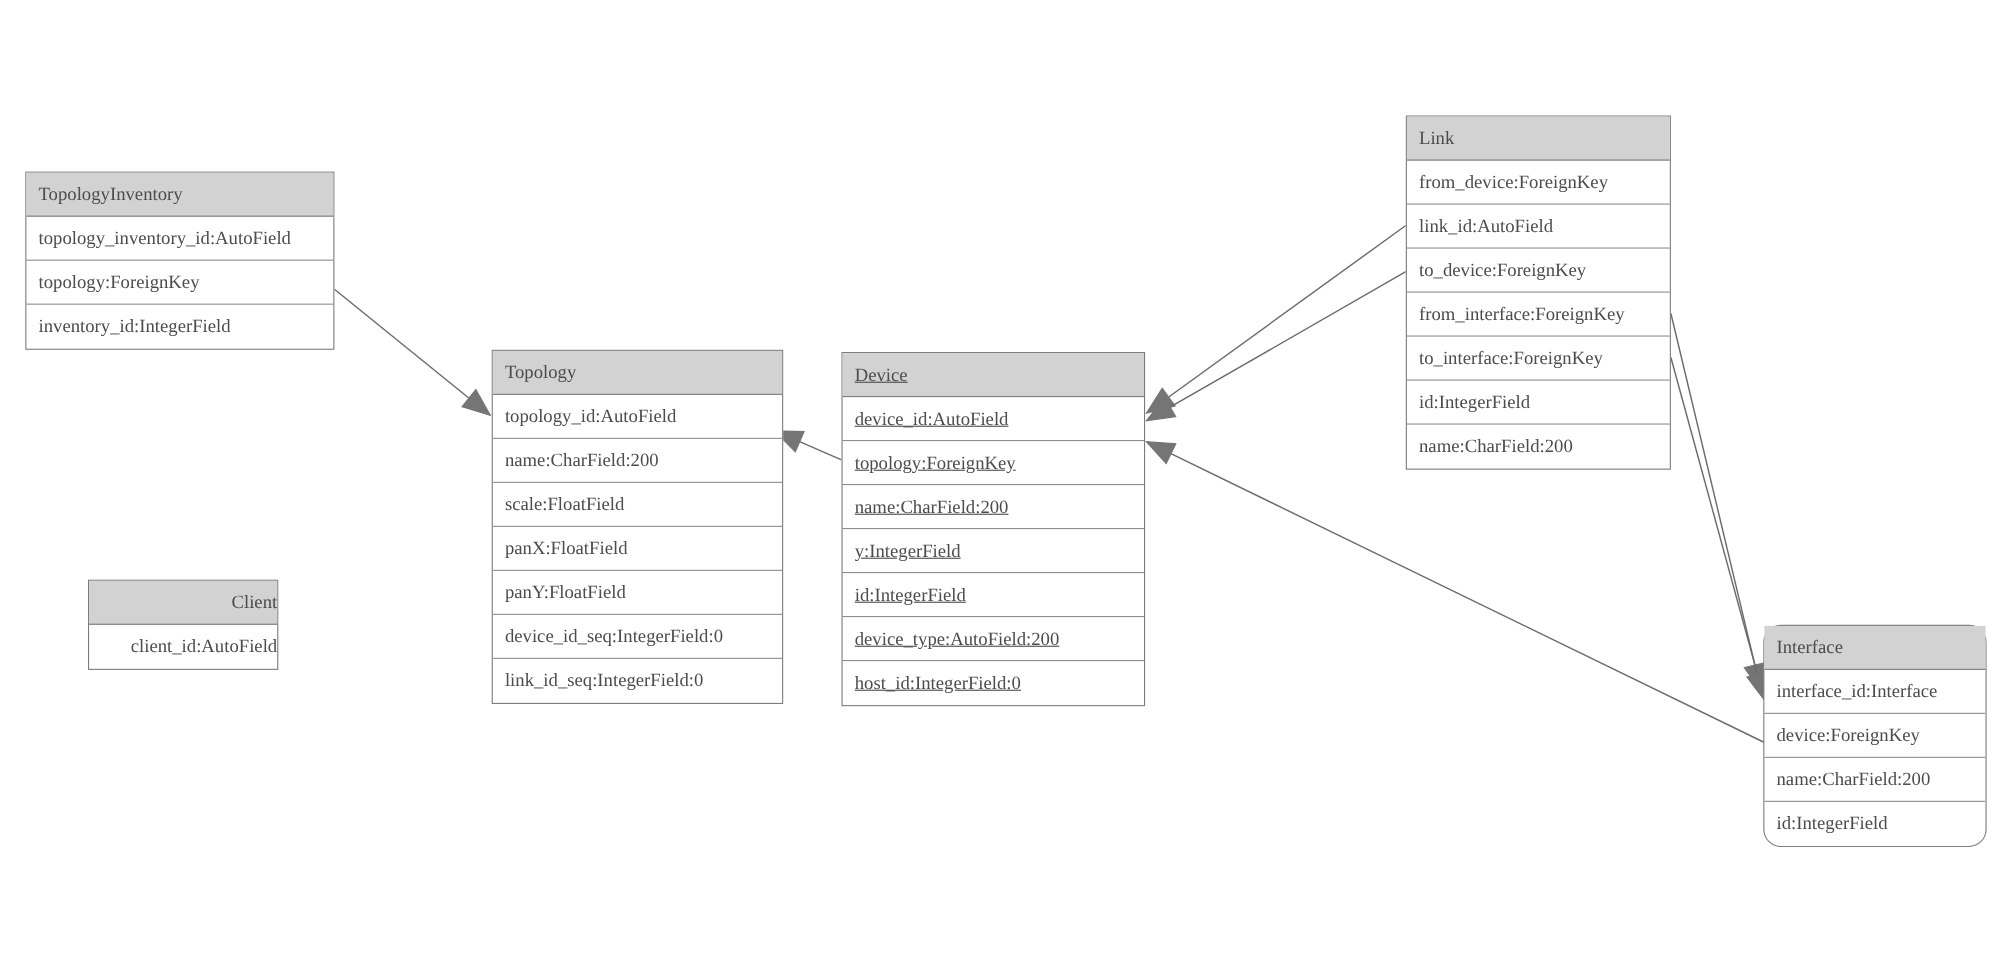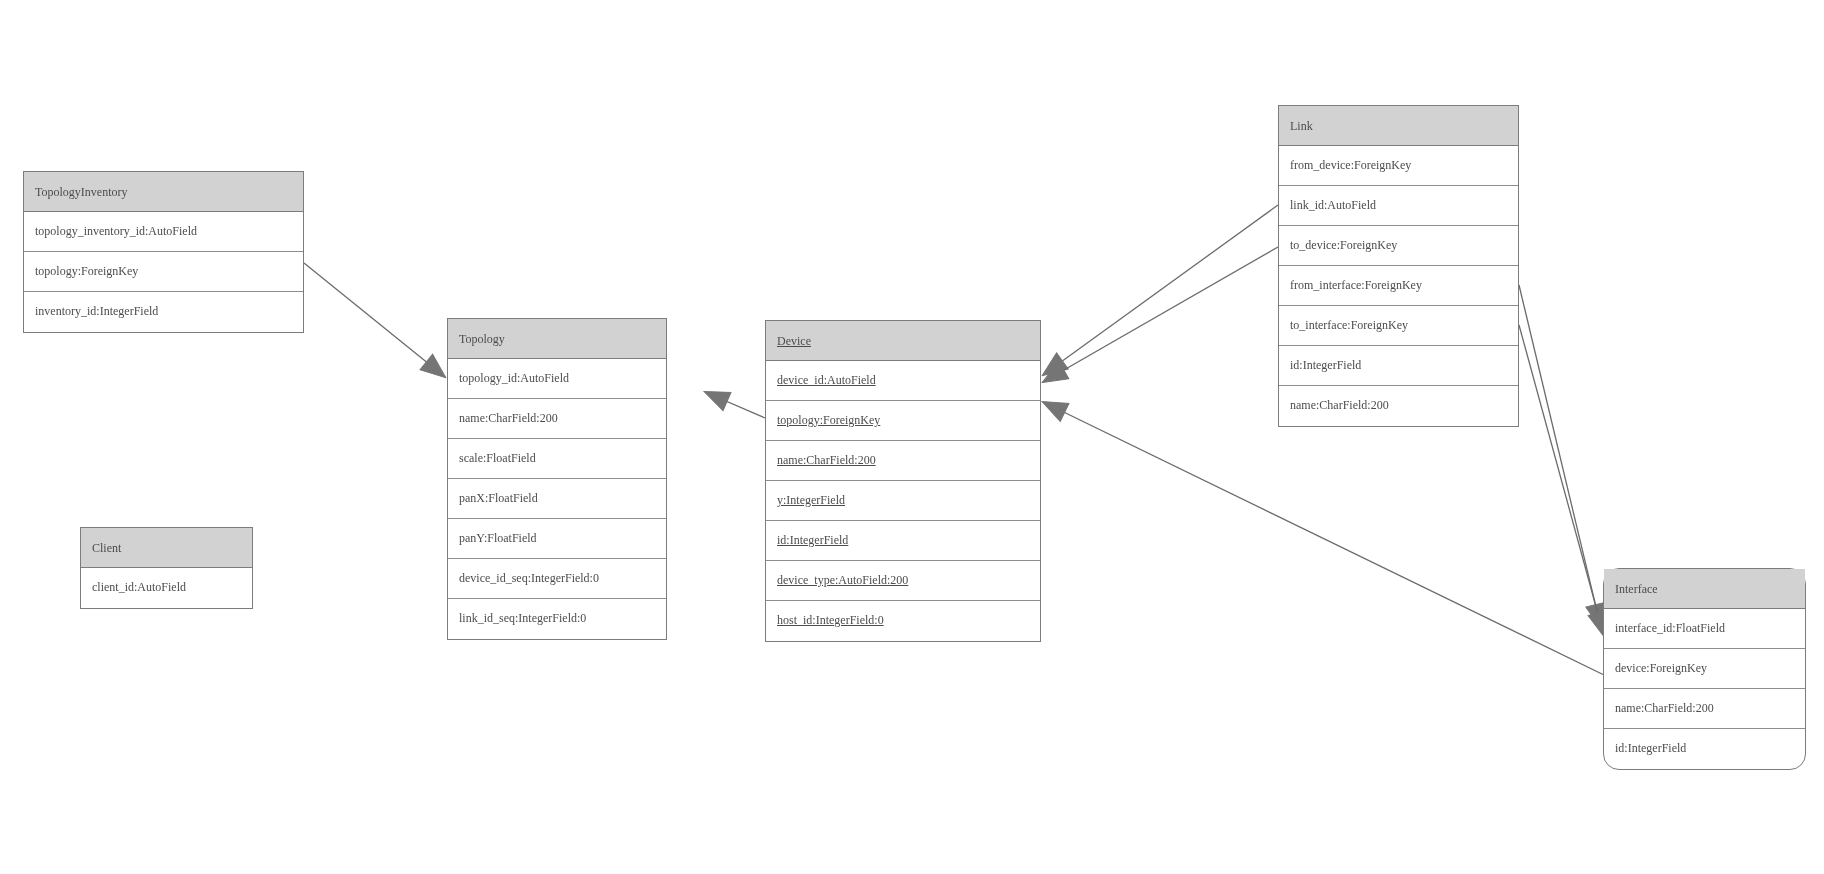--- a/index.html
+++ b/index.html
@@ -23,21 +23,21 @@
     height: 874px;
     z-index: 0;
   }
   .entity {
     position: absolute;
     z-index: 1;
     background: #ffffff;
     border: 1px solid #7c7c7c;
     box-sizing: border-box;
     color: #4c4c4c;
-    font-size: 12px;
+    font-size: 17px;
   }
   .entity-header {
     height: 40px;
     line-height: 40px;
     background: #d2d2d2;
     padding-left: 11px;
     border-bottom: 1px solid #7c7c7c;
     box-sizing: border-box;
     white-space: nowrap;
     overflow: hidden;
@@ -48,23 +48,23 @@
     padding-left: 11px;
     border-bottom: 1px solid #8e8e8e;
     box-sizing: border-box;
     white-space: nowrap;
     overflow: hidden;
   }
   .entity-row:last-child {
     border-bottom: none;
   }
   
-  #ent-topologyinventory { left: 23px;   top: 171px; width: 281px; }
-  #ent-topology          { left: 447px;  top: 318px; width: 220px; }
-  #ent-client            { left: 80px;   top: 527px; width: 173px; }
+  #ent-topologyinventory { left: 23px;   top: 156px; width: 281px; }
+  #ent-topology          { left: 447px;  top: 318px; width: 265px; }
+  #ent-client            { left: 80px;   top: 527px; width: 173px; text-align: right; }
   #ent-device            { left: 765px;  top: 320px; width: 276px; text-decoration: underline; }
   #ent-link              { left: 1278px; top: 105px; width: 241px; }
   #ent-interface         { left: 1603px; top: 568px; width: 203px; border-radius: 16px; }
 </style>
 </head>
 <body>
 
 <div id="canvas">
 
   <svg id="wires" viewBox="0 0 1824 874" xmlns="http://www.w3.org/2000/svg">
@@ -122,19 +122,19 @@
     <div class="entity-row">link_id:AutoField</div>
     <div class="entity-row">to_device:ForeignKey</div>
     <div class="entity-row">from_interface:ForeignKey</div>
     <div class="entity-row">to_interface:ForeignKey</div>
     <div class="entity-row">id:IntegerField</div>
     <div class="entity-row">name:CharField:200</div>
   </div>
 
   <div class="entity" id="ent-interface">
     <div class="entity-header">Interface</div>
-    <div class="entity-row">interface_id:FloatField</div>
+    <div class="entity-row">interface_id:Interface</div>
     <div class="entity-row">device:ForeignKey</div>
     <div class="entity-row">name:CharField:200</div>
     <div class="entity-row">id:IntegerField</div>
   </div>
 
 </div>
 
 </body></html>

